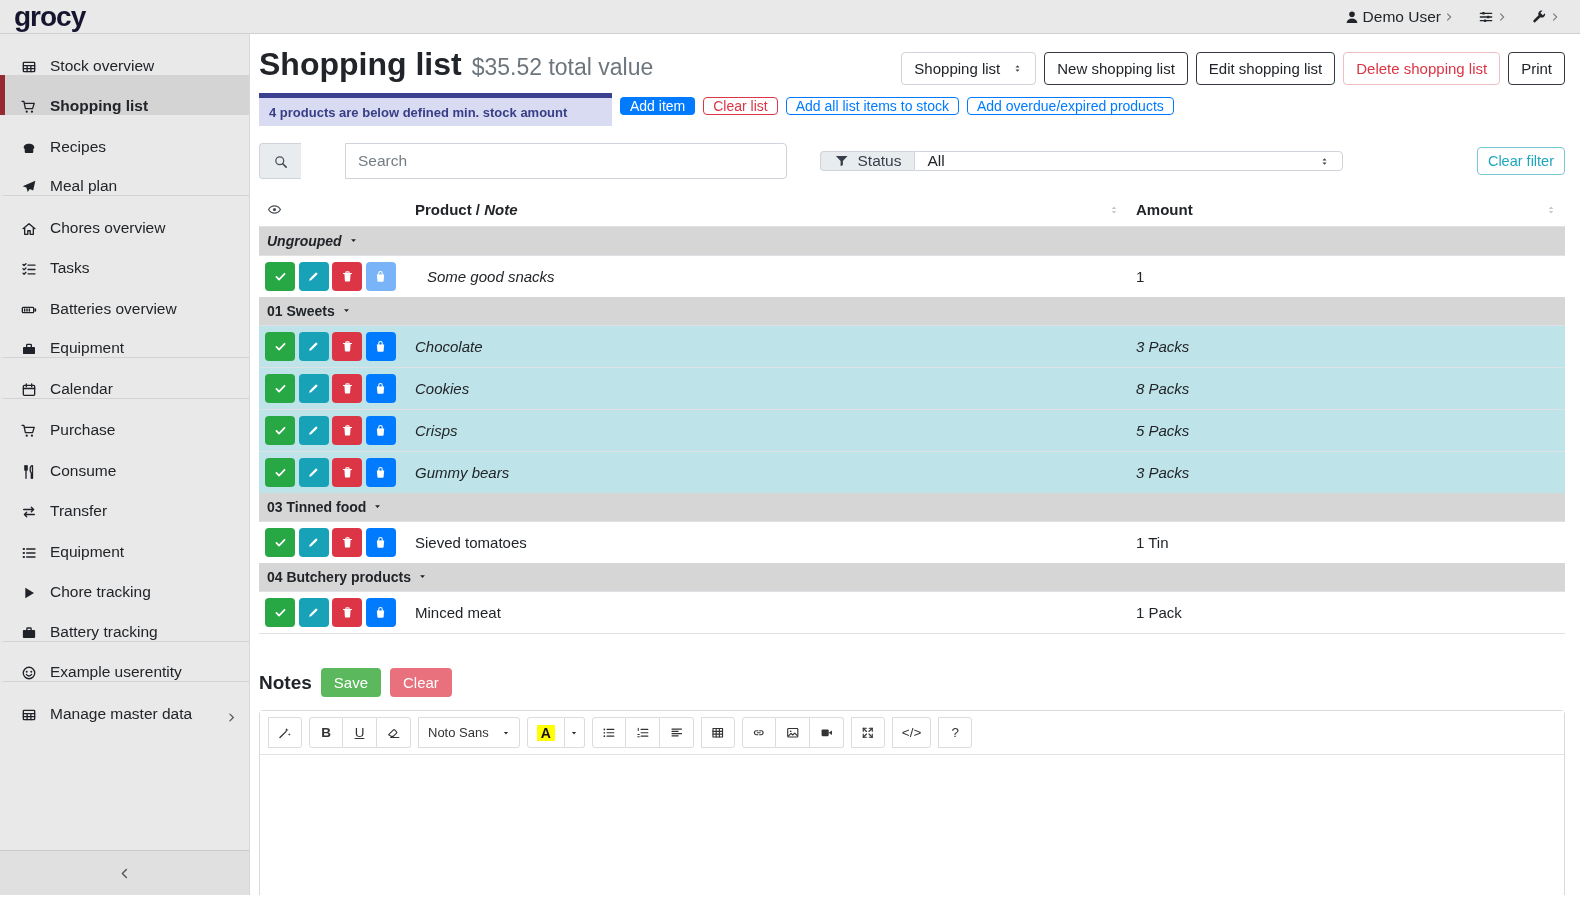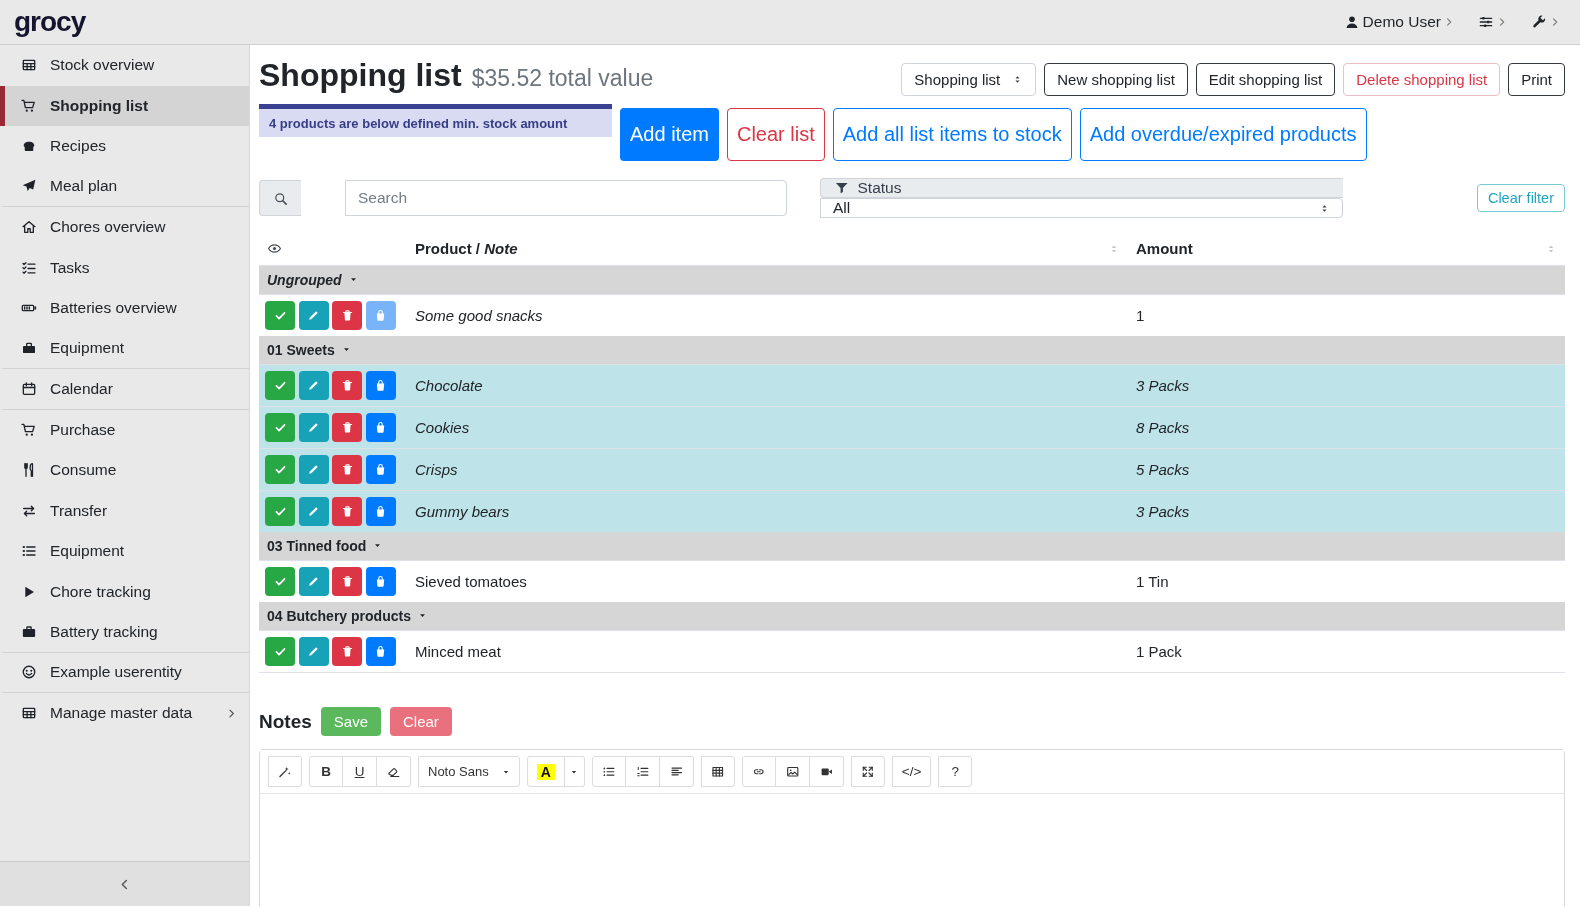--- a/index.html
+++ b/index.html
@@ -6,38 +6,38 @@
   html,body { margin:0; padding:0; }
   body {
     width:1580px; height:907px; overflow:hidden;
     font-family:"Liberation Sans", sans-serif;
     font-size:15px; color:#212529; background:#fff;
   }
   .ic { display:block; }
 
   
   .topbar {
-    height:45px; background:#e9e9e9; border-bottom:1px solid #d0d0d0;
+    height:34px; background:#e9e9e9; border-bottom:1px solid #d0d0d0;
     display:flex; align-items:center; justify-content:space-between;
     padding:0 20px 0 14px;
   }
   .logo { font-size:28px; font-weight:800; letter-spacing:-1px; color:#15152f; cursor:pointer; }
   .topbar-right { display:flex; align-items:center; gap:24px; }
   .topbar-item { display:flex; align-items:center; gap:3px; font-size:15.5px; cursor:pointer; color:#212529; }
   .ticon { font-size:16px; }
   .chev { font-size:10px; color:#7a7a7a; }
 
   
   .layout { display:flex; height:861px; }
   .sidebar {
     width:250px; flex-shrink:0; background:#e9e9e9;
     border-right:1px solid #d8d8d8; position:relative;
   }
   .nav-item {
-    display:flex; align-items:center; gap:11px; height:40.5px;
+    display:flex; align-items:flex-end; gap:11px; height:40.5px;
     padding:0 12px 0 14px; font-size:15.5px; cursor:pointer;
     border-left:5px solid transparent;
   }
   .nav-item.active { background:#d4d4d4; border-left-color:#962933; font-weight:700; }
   .nav-item.divider { border-bottom:1px solid #d2d2d2; }
   .nav-icon { width:20px; display:flex; justify-content:center; font-size:16px; color:#1f2329; }
   .nav-label { flex:1; white-space:nowrap; }
   .nav-chevron { font-size:11px; color:#555; }
   .sidebar-collapse {
     position:absolute; bottom:0; left:0; right:0; height:45px;
@@ -67,42 +67,42 @@
   
   .row2 { display:flex; align-items:flex-start; margin-top:8px; }
   .minstock { width:353px; margin-right:8px; }
   .minstock .bar { height:5px; background:#3a4191; }
   .minstock .body {
     background:#d9dbf2; color:#373e86; font-weight:700; font-size:13px;
     padding:7px 10px 6px 10px; white-space:nowrap;
   }
   .btn2 {
     border-radius:4px; border:1px solid transparent; background:#fff;
-    font-size:20px; padding:14px 9px; cursor:pointer; font-family:inherit;
+    font-size:14px; padding:0 9px; cursor:pointer; font-family:inherit;
     margin-right:8px; white-space:nowrap; margin-top:4px;
   }
   .btn2.primary { background:#007bff; color:#fff; }
   .btn2.outline-danger { border-color:#dc3545; color:#dc3545; }
   .btn2.outline-primary { border-color:#007bff; color:#007bff; }
 
   
   .filter-row { display:flex; align-items:center; margin-top:17px; }
   .search-group { display:flex; width:528px;gap:44px; }
   .input-addon {
     background:#e9ecef; border:1px solid #ced4da; border-right:0;
     border-radius:4px 0 0 4px; padding:0 13px; display:flex; align-items:center;
     color:#495057; font-size:15px; gap:8px;
   }
   .search-input {
     flex:1; border:1px solid #ced4da; border-radius:0 4px 4px 0;
     padding:8px 12px; font-size:15.5px; outline:none; color:#495057; font-family:inherit;
     min-width:0;
   }
   .search-input::placeholder { color:#757d84; }
-  .status-group { display:flex; margin-left:33px; width:523px;flex-direction:column; }
+  .status-group { display:flex; margin-left:33px; width:523px; }
   .status-addon { font-size:15.5px; color:#37404a; }
   .status-select {
     flex:1; border:1px solid #ced4da; border-radius:0 4px 4px 0;
     display:flex; align-items:center; justify-content:space-between;
     padding:0 12px; font-size:15.5px; background:#fff; cursor:pointer;
   }
   .clear-filter {
     margin-left:auto; border:1px solid #79c8d5; color:#1fa6bc; background:#fff;
     border-radius:4px; font-size:14.5px; padding:5px 10px; cursor:pointer; font-family:inherit;
   }
@@ -124,21 +124,21 @@
     width:30px; height:29px; border:none; border-radius:4px; color:#fff;
     font-size:13px; margin-right:3.5px; cursor:pointer;
     display:inline-flex; align-items:center; justify-content:center; vertical-align:middle;
   }
   .act-done { background:#28a745; }
   .act-edit { background:#17a2b8; }
   .act-del  { background:#dc3545; }
   .act-bag  { background:#007bff; }
   .act-bag.light { background:#79b4f9; }
   td.c-prod { font-size:15px; padding:6px 8px; }
-  td.c-prod .note-text { font-style:italic; }
+  td.c-prod .note-text { font-style:italic;margin-left:12px; }
   td.c-amt { font-size:15px; padding:6px 8px; }
   table.list { border-bottom:1px solid #dee2e6; }
 
   
   .notes-head { display:flex; align-items:center; gap:9px; margin-top:34px; }
   .notes-title { font-size:19px; font-weight:700; }
   .btn-save, .btn-clear {
     color:#fff; border:none; border-radius:4px; font-size:15px; padding:6px 13px;
     cursor:pointer; font-family:inherit;
   }

